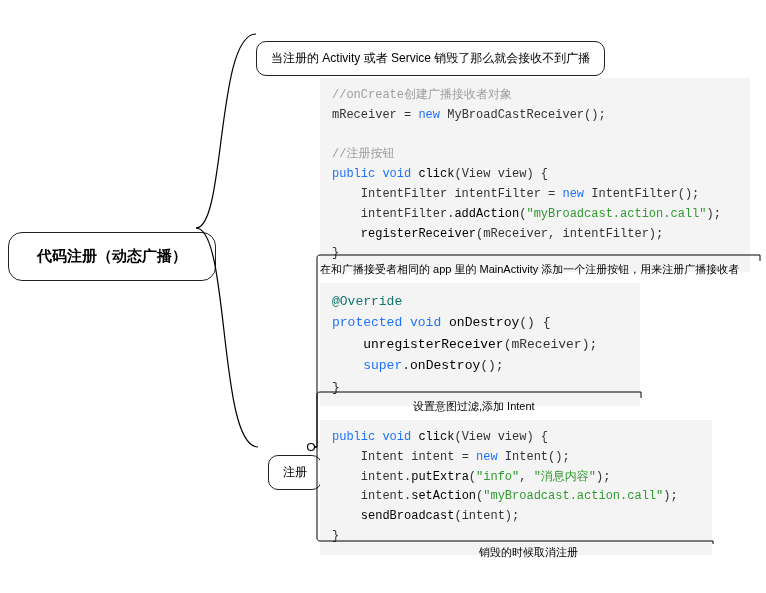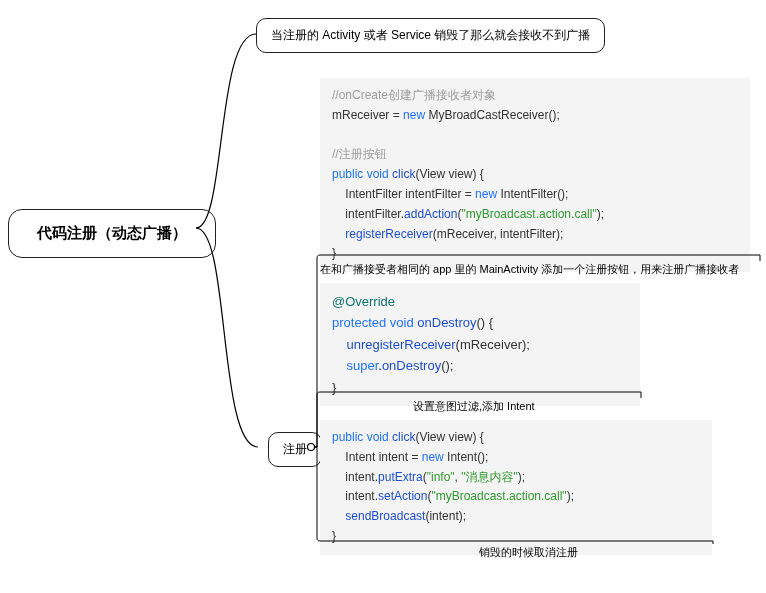--- a/index.html
+++ b/index.html
@@ -15,47 +15,48 @@
     overflow: hidden;
   }
   .node {
     position: absolute;
     border: 1.5px solid #222;
     border-radius: 10px;
     padding: 8px 14px;
     background: #fff;
     white-space: nowrap;
     text-align: center;
+    margin-top: 23px;
   }
   .root {
     font-size: 15px;
     font-weight: 700;
     padding: 14px 28px;
     border-radius: 14px;
   }
   .code-block {
     position: absolute;
     background: #f4f4f4;
-    font-family: Liberation Sans, sans-serif;
+    font-family: Liberation Mono, monospace;
     font-size: 12px;
     line-height: 1.65;
     padding: 8px 12px;
     white-space: pre;
     color: #333;
   }
   .caption {
     position: absolute;
     font-size: 11px;
     color: #000;
     white-space: nowrap;
   }
   .tok-comment { color: #9e9e9e; font-style: normal; }
   .tok-keyword { color: #1e73ff; }
   .tok-type    { color: #333; }
-  .tok-method  { color: #1d4ed8; }
+  .tok-method  { color: #000000; }
   .tok-string  { color: #2e9a2e; }
   .tok-ident   { color: #333; }
   .tok-annot   { color: #0f766e; }
   svg.connectors {
     position: absolute;
     left: 0; top: 0;
     width: 766px; height: 593px;
     pointer-events: none;
   }
 </style>

